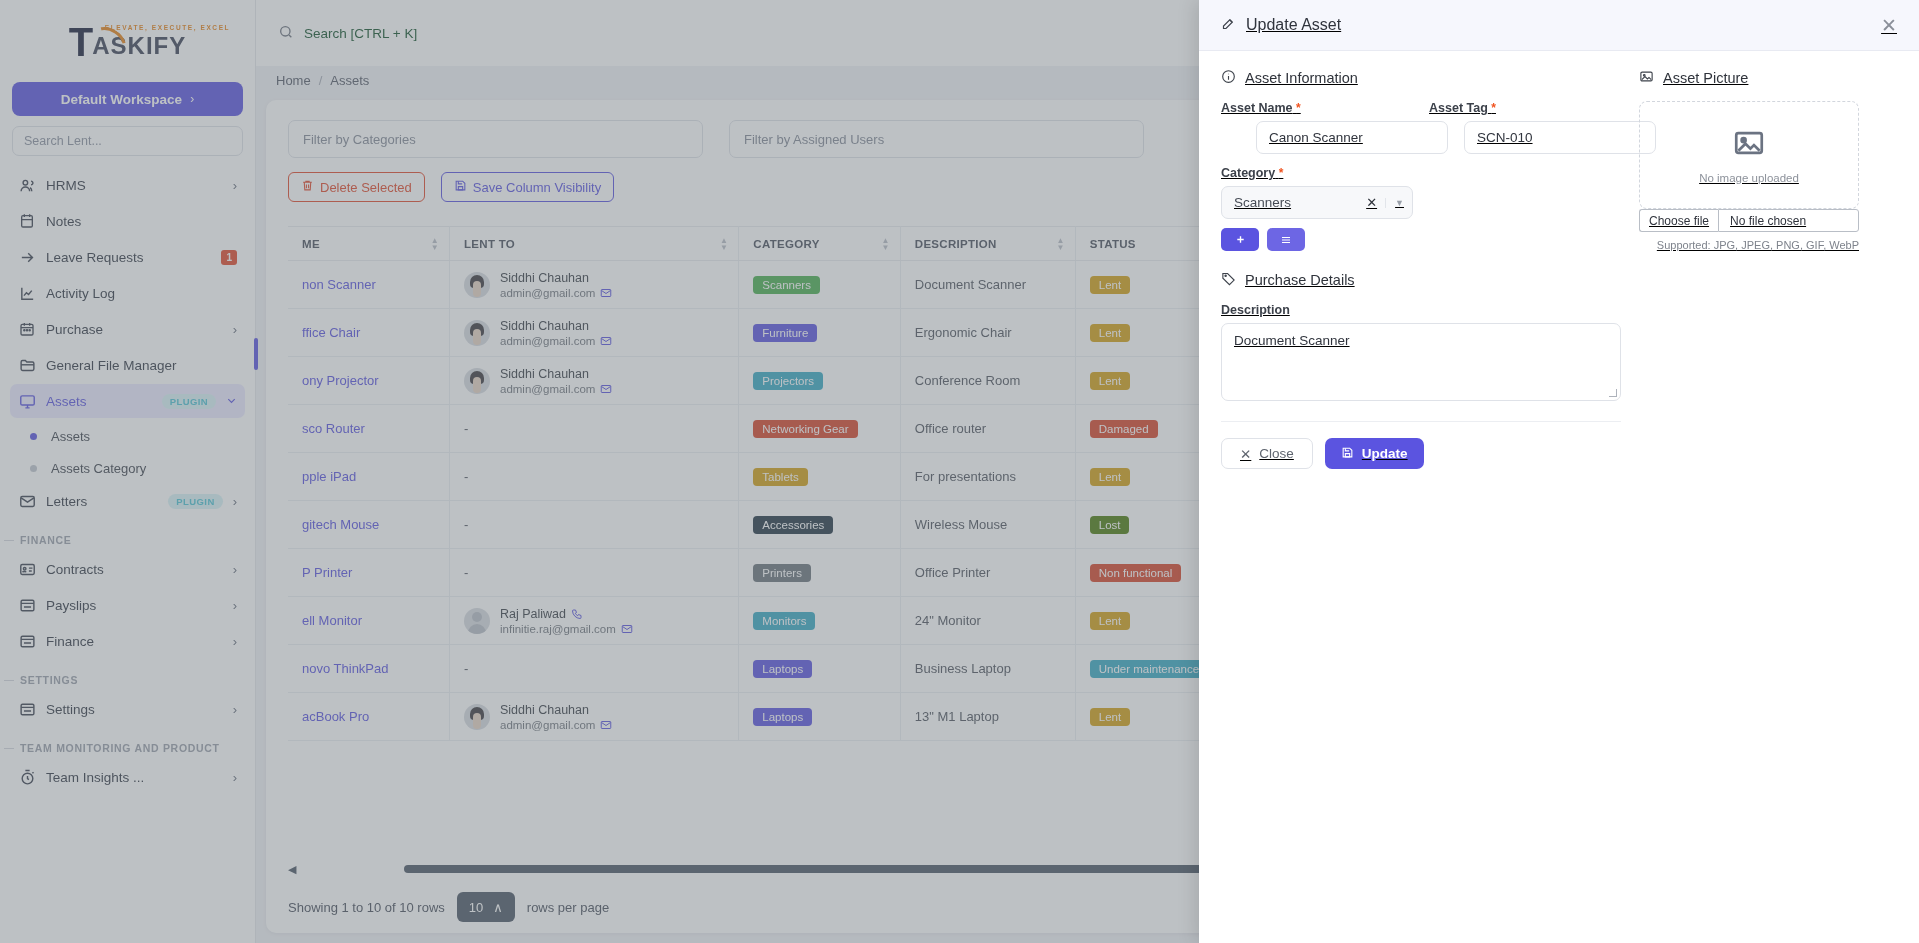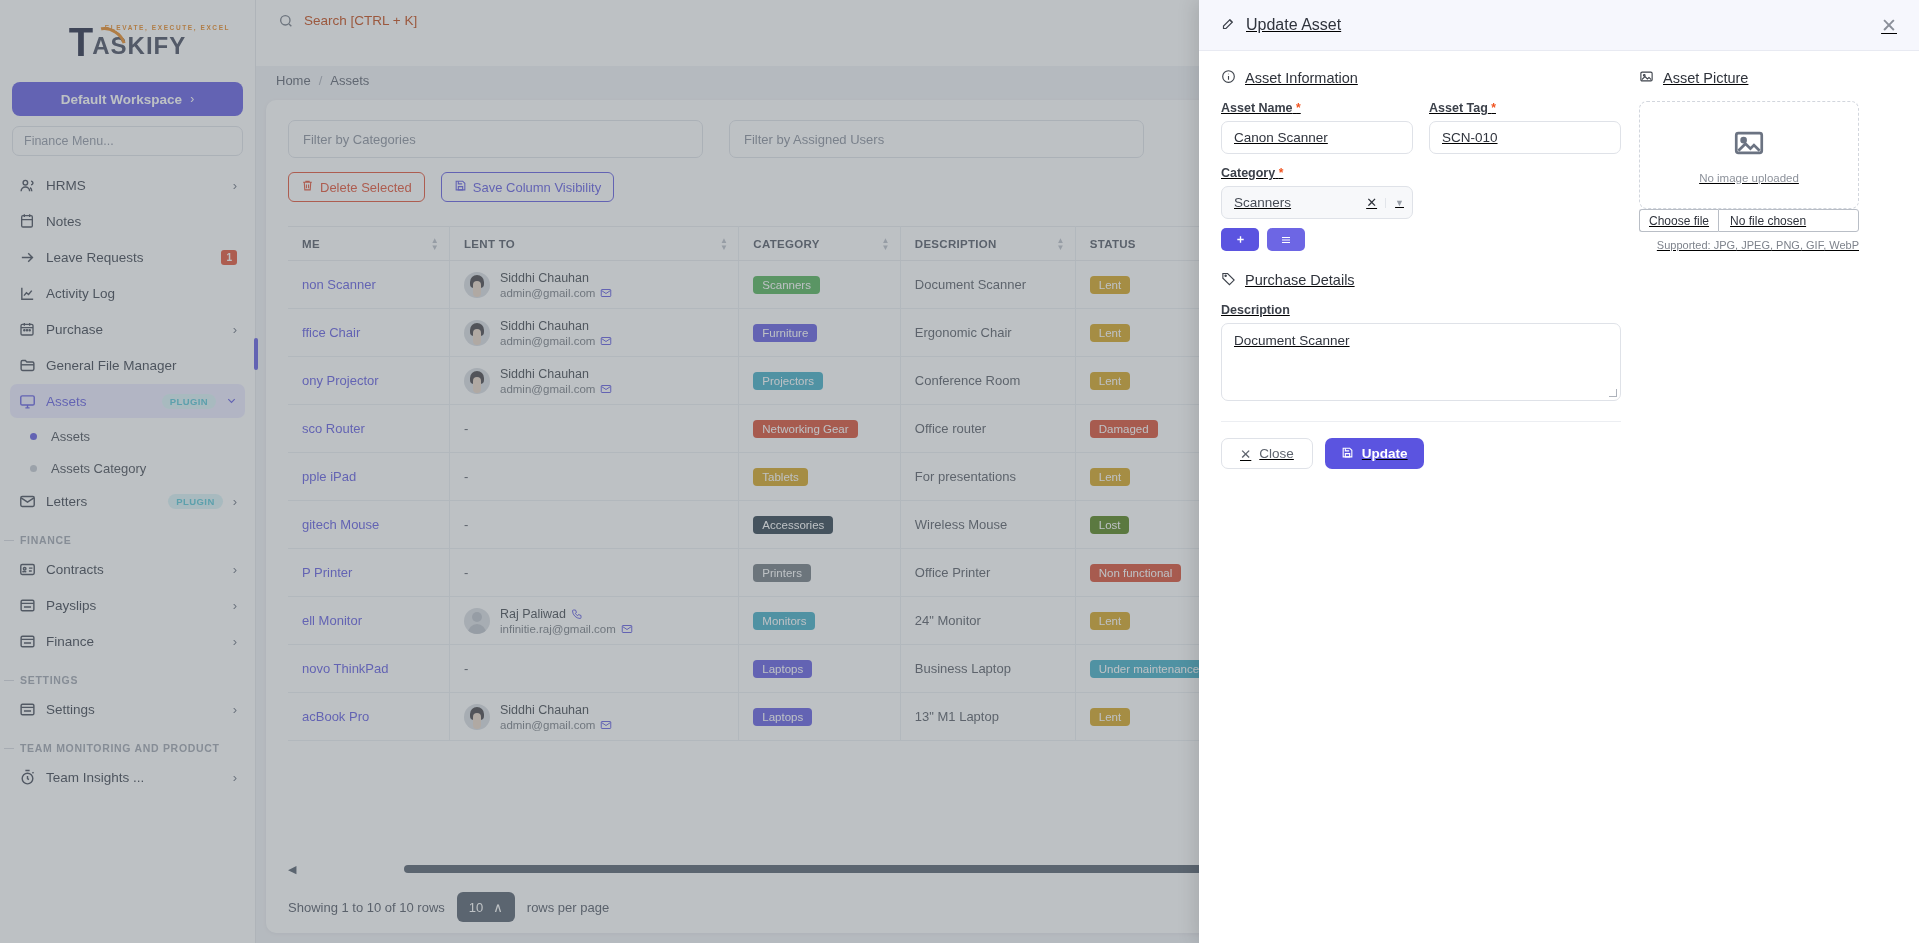--- a/index.html
+++ b/index.html
@@ -82,21 +82,21 @@
   }
   .sec-label::before { content: ""; width: 10px; height: 1px; background: #d5d8de; display: inline-block; margin-left: -14px; }
   .active-bar { position: absolute; left: 254px; width: 4px; height: 32px; background: #5b54e0; border-radius: 2px; }
 
   
   .topbar {
     position: absolute; left: 256px; top: 0; right: 0; height: 66px; background: #fff;
     display: flex; align-items: center; padding: 0 22px;
   }
   .global-search {
-    display: flex; align-items: flex-start; gap: 10px; color: #c2410c; font-size: 13.5px;
+    display: flex; align-items: center; gap: 10px; color: #14532d; font-size: 13.5px;
     height: 40px; width: 560px;
   }
   .crumbs {
     position: absolute; left: 266px; top: 66px; right: 0; height: 28px;
     display: flex; align-items: center; gap: 8px; font-size: 13px; color: #565c69;
     padding-left: 10px;
   }
   .crumbs .sep { color: #a7acb6; }
 
   
@@ -189,20 +189,21 @@
   .sec-head {
     display: flex; align-items: center; gap: 9px; font-size: 14.5px; color: #2f333b;
     margin-bottom: 14px; font-weight: 400;
   }
   .fld-label { font-size: 12.5px; color: #3c414a; font-weight: 600; margin-bottom: 6px; display: block; }
   .req { color: #f0531f; font-size: 12px; }
   .input {
     height: 33px; border: 1px solid #dfe2e8; border-radius: 7px; width: 100%;
     display: flex; align-items: center; padding: 0 12px; font-size: 13.5px; color: #30343d;
     background: #fff;
+    margin-left: 35px;
   }
   .row2 { display: flex; gap: 16px; margin-bottom: 12px; }
   .col { flex: 1; }
   .select-ctl {
     height: 33px; border: 1px solid #dfe2e8; border-radius: 7px; background: #f7f8fa;
     display: flex; align-items: center; padding: 0 8px 0 12px; font-size: 13.5px; color: #474c56;
   }
   .select-ctl .val { flex: 1; }
   .select-ctl .x { color: #2f333b; font-size: 13px; padding: 0 8px; cursor: pointer; }
   .select-ctl .caret {
@@ -280,21 +281,21 @@
           <span class="logo-rest">ASKIFY</span>
         </div>
       </div>
 
       <div class="ws-btn">
         <span>Default Workspace</span>
         <span class="chev">›</span>
       </div>
 
       <div class="menu-search">
-        <span>Finance Menu...</span>
+        <span>Search Lent...</span>
       </div>
 
       <nav class="nav">
         <div class="nav-item">
           <span class="ico">
             <svg width="17" height="17" viewBox="0 0 24 24" fill="none" stroke="#3c4250" stroke-width="2">
                 <circle cx="9" cy="8" r="3.2"></circle>
                 <path d="M3 20c0-3.3 2.7-6 6-6s6 2.7 6 6"></path>
                 <path d="M17 11a2.6 2.6 0 1 0 0-5.2"></path>
                 <path d="M18 20c0-2.4-1-4-2.3-5"></path>

